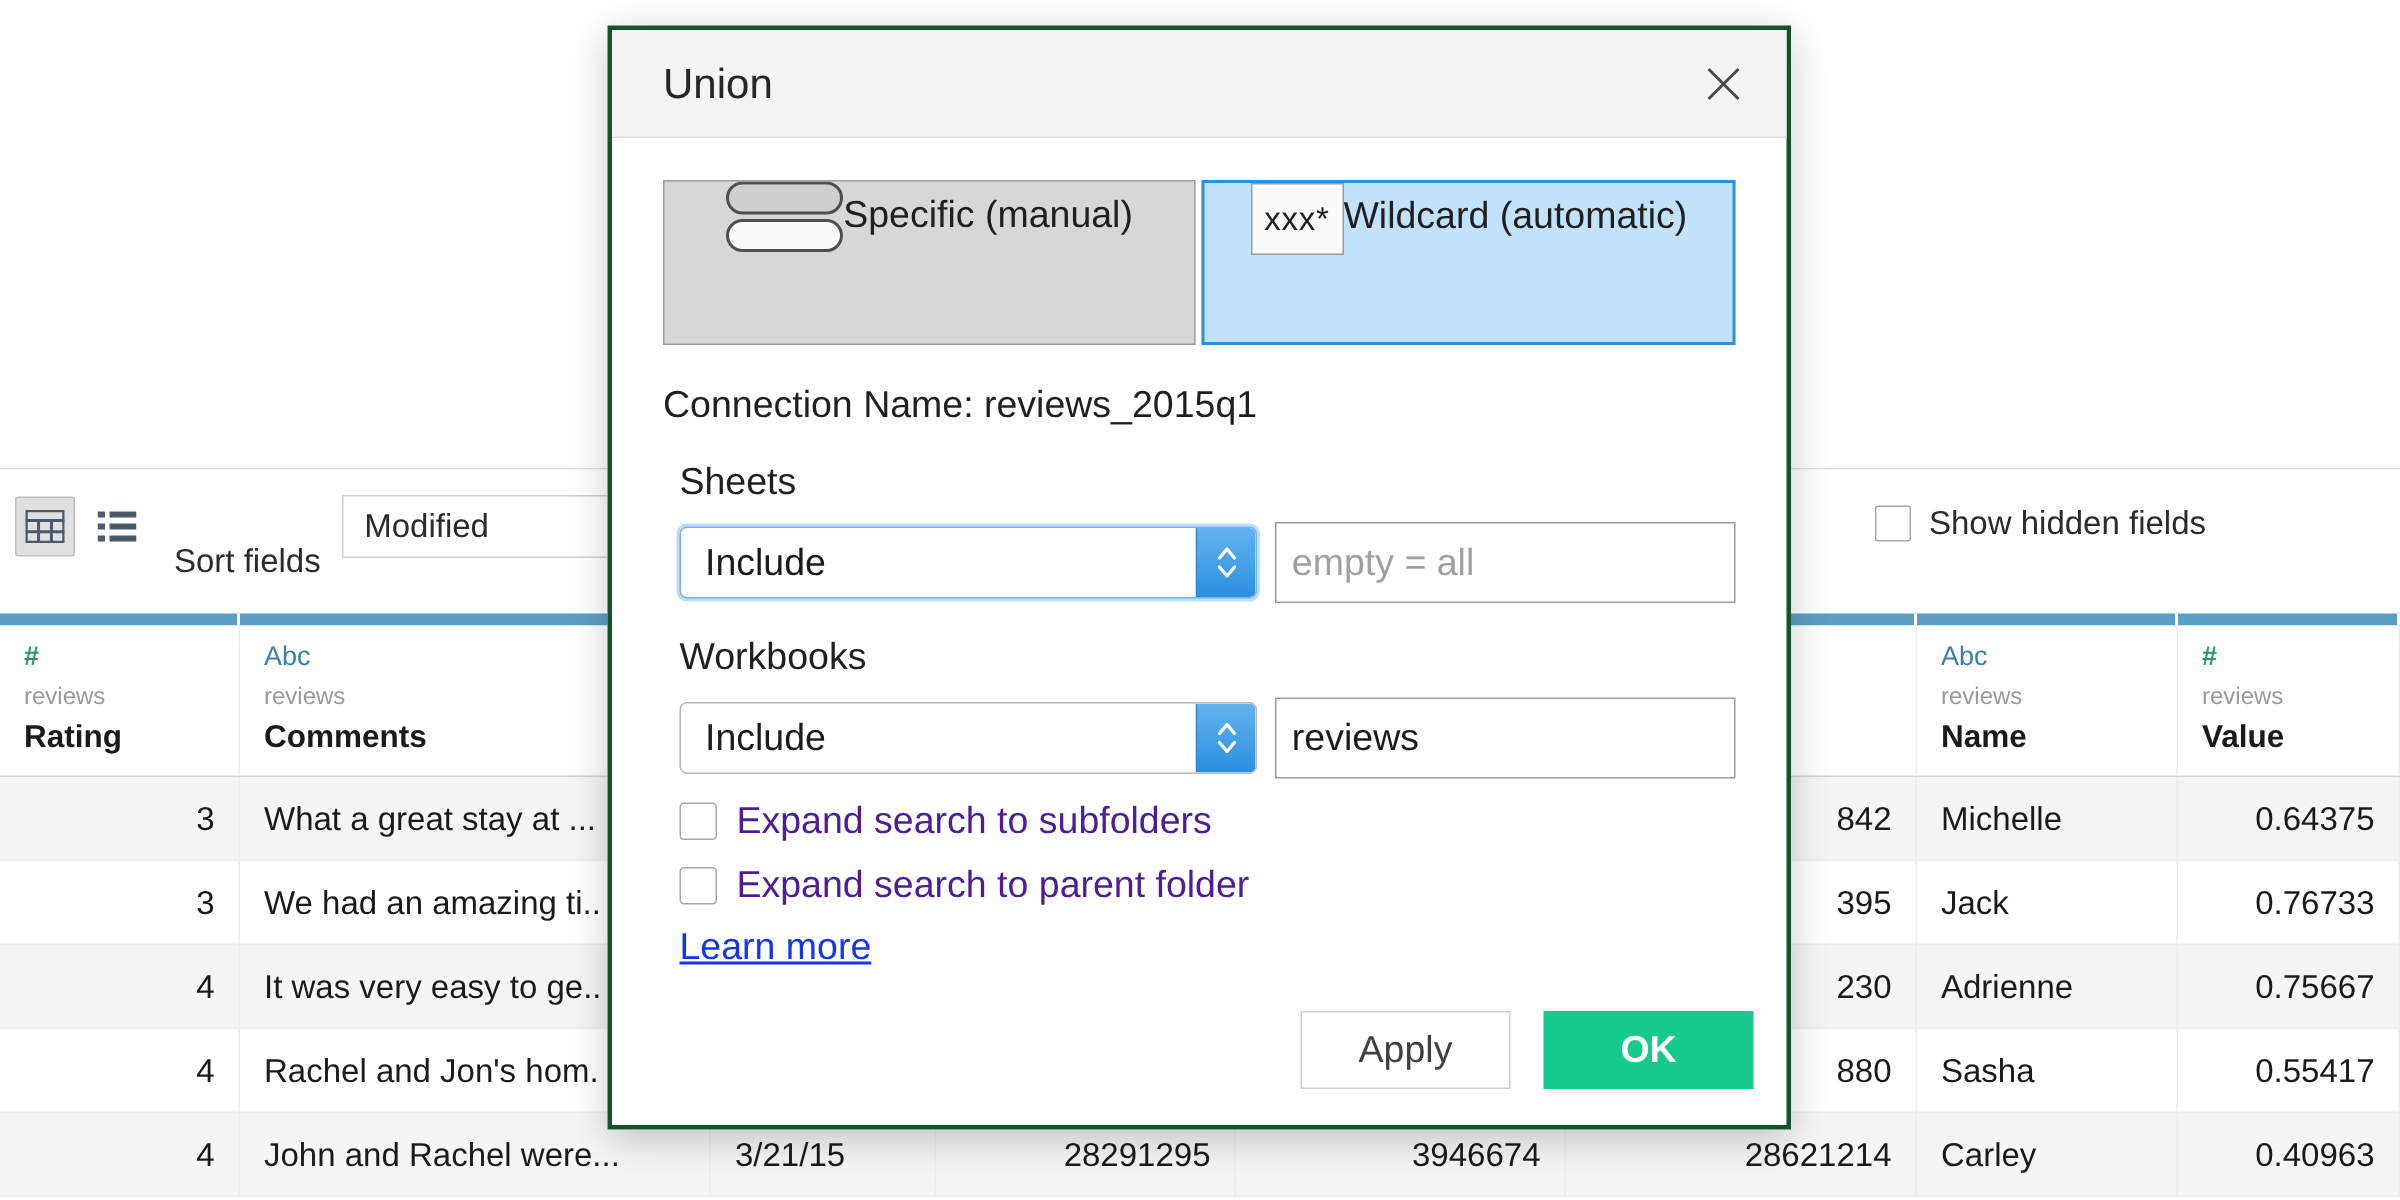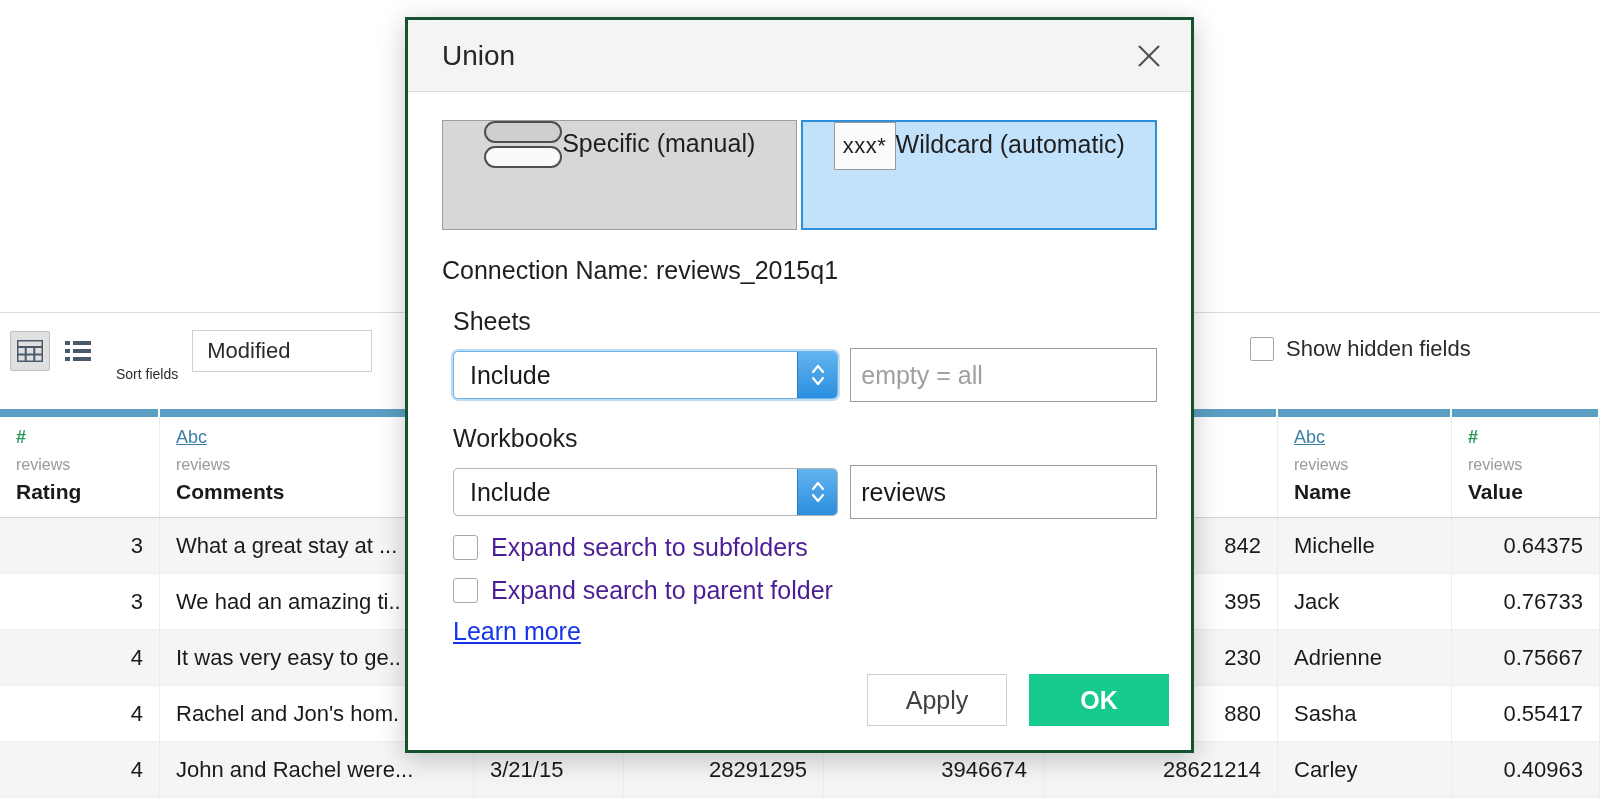--- a/index.html
+++ b/index.html
@@ -45,21 +45,21 @@
     background: #e0e0e0;
     border: 1px solid #bfbfbf;
   }
   .icon-btn.plain { margin-left: 8px; }
 
   .tbl-icon { display:block; }
   .list-icon { display:block; }
 
   #sort-label {
     margin-left: 18px;
-    font-size: 14px;
+    font-size: 22px;
     color: #2b2b2b;
     white-space: nowrap;
     margin-top: 45px;
   }
 
   #sort-select {
     margin-left: 14px;
     height: 42px;
     min-width: 180px;
     border: 1px solid #cfcfcf;
@@ -119,21 +119,21 @@
     border-right: 1px solid #ececec;
     overflow: hidden;
     position: relative;
   }
   .fh-type {
     font-size: 18px;
     line-height: 22px;
     height: 24px;
   }
   .fh-type.num { color: #2a9a5b; font-weight: 700; letter-spacing: 0.5px; }
-  .fh-type.abc { color: #3b7fa6; text-decoration: underline; }
+  .fh-type.abc { color: #3b7fa6; }
   .fh-src {
     font-size: 16px;
     color: #9a9a9a;
     line-height: 22px;
     margin-top: 4px;
   }
   .fh-name {
     font-size: 21px;
     font-weight: 700;
     color: #1a1a1a;

